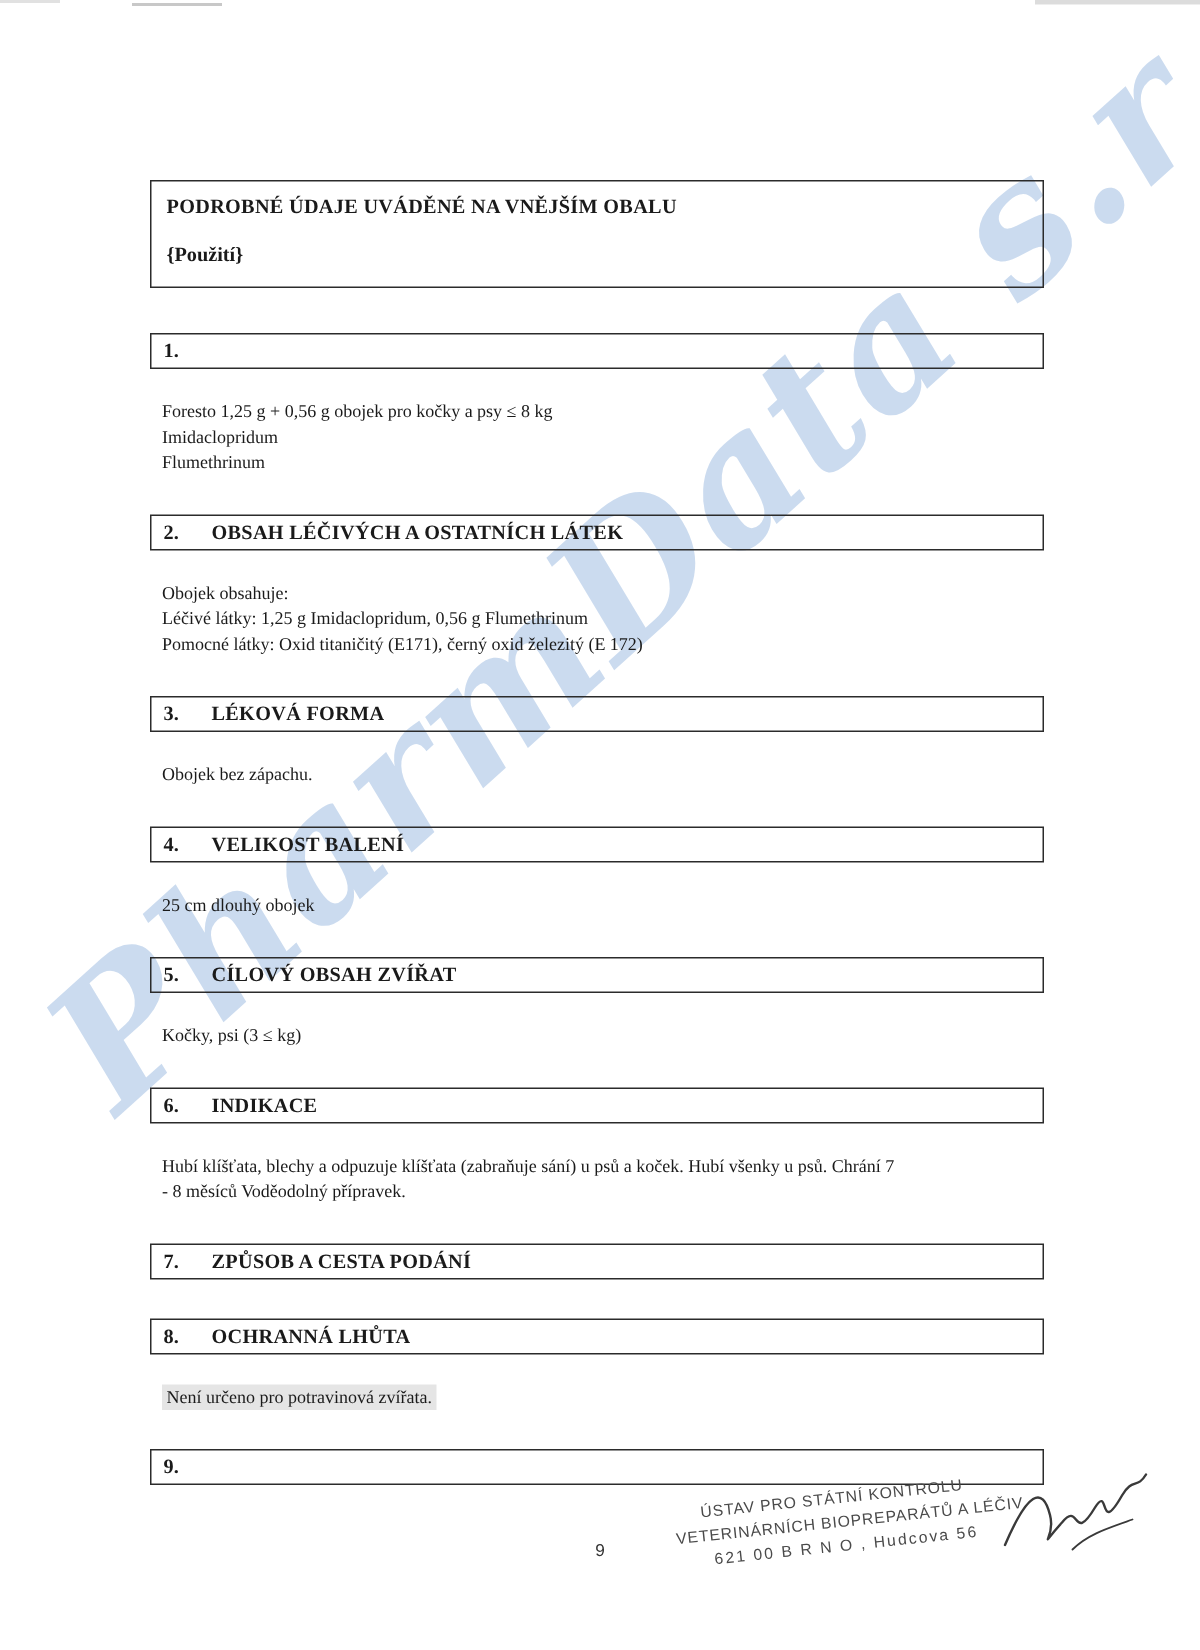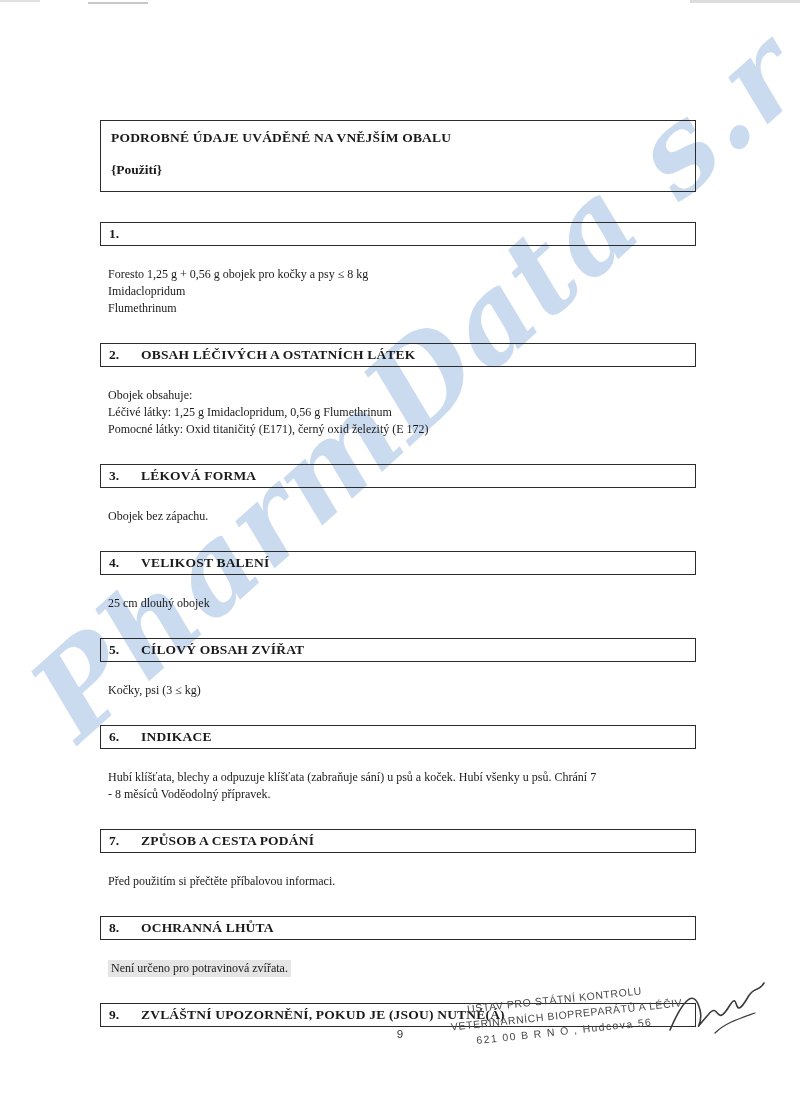--- a/index.html
+++ b/index.html
@@ -201,34 +201,32 @@
             <div class="body-line">Hubí klíšťata, blechy a odpuzuje klíšťata (zabraňuje sání) u psů a koček. Hubí všenky u psů. Chrání 7</div>
             <div class="body-line">- 8 měsíců Voděodolný přípravek.</div>
           </div>
         </section>
         <section class="doc-section">
           <div class="section-header">
             <span class="section-number">7.</span>
             <span class="section-title">ZPŮSOB A CESTA PODÁNÍ</span>
           </div>
           <div class="section-body">
-            <div class="body-line">Před použitím si přečtěte příbalovou informaci.</div>
           </div>
         </section>
         <section class="doc-section">
           <div class="section-header">
             <span class="section-number">8.</span>
             <span class="section-title">OCHRANNÁ LHŮTA</span>
           </div>
           <div class="section-body"><div class="body-line highlight">Není určeno pro potravinová zvířata.</div></div>
         </section>
         <section class="doc-section">
           <div class="section-header">
             <span class="section-number">9.</span>
-            <span class="section-title">ZVLÁŠTNÍ UPOZORNĚNÍ, POKUD JE (JSOU) NUTNÉ(Á)</span>
           </div>
         </section>
       </div>
 
   </div>
 
   <div class="page-number">9</div>
 
   <div class="stamp" style="color: rgb(74, 74, 74);">
     <div class="stamp-line">ÚSTAV PRO STÁTNÍ KONTROLU</div>

